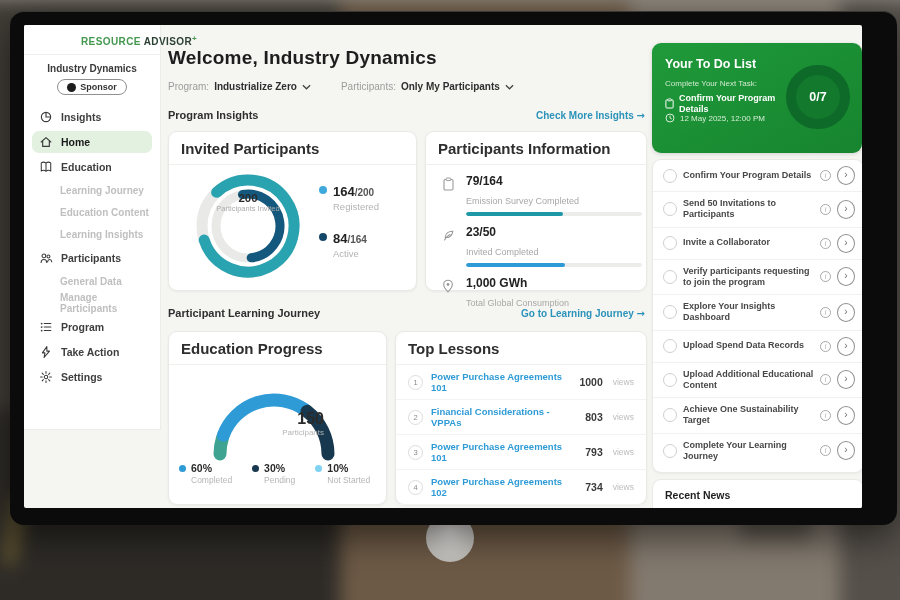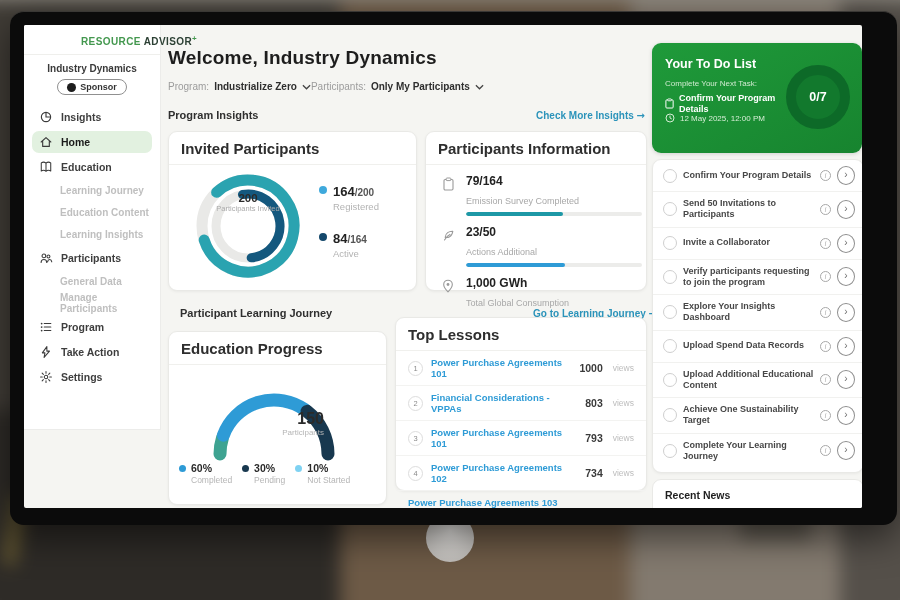--- a/index.html
+++ b/index.html
@@ -30,21 +30,21 @@
   .nav{margin-top:11px;}
   .nav-item{display:flex;align-items:center;gap:8px;height:22px;margin:3px 8px 0 8px;
             padding-left:6px;font-size:10.5px;font-weight:bold;color:#3e3e3e;border-radius:7px;cursor:pointer;}
   .nav-item.active{background:#E2F1E0;color:#1b1b1b;}
   .nav-item.sub{padding-left:28px;color:#bfbfbf;font-weight:600;font-size:10px;height:20px;margin-top:2px;}
   .nav-item .ic{width:15px;height:15px;display:inline-flex;align-items:center;justify-content:center;}
   .nav-item .ic svg{width:14px;height:14px;}
   
   .main{position:absolute;left:144px;top:0;width:478px;height:483px;}
   .h1{position:absolute;left:0;top:22px;font-size:19px;font-weight:bold;color:#1d1d1d;letter-spacing:.2px;}
-  .filters{position:absolute;left:0;top:56px;display:flex;align-items:center;}
+  .filters{position:absolute;left:0;top:56px;display:flex;gap:30px;align-items:center;}
   .flt{display:flex;align-items:center;gap:5px;font-size:10px;cursor:pointer;}
   .flt .lab{color:#9c9c9c;} .flt .val{color:#2e2e2e;font-weight:bold;}
   .chev{width:9px;height:6px;}
   .secrow{position:absolute;left:0;display:flex;justify-content:space-between;width:477px;align-items:center;}
   .sec-title{font-size:11px;font-weight:bold;color:#2f2f2f;}
   .sec-link{font-size:10px;font-weight:bold;color:#2b93ba;cursor:pointer;}
   .arrow{font-family:"DejaVu Sans",sans-serif;}
   .card{position:absolute;background:#fff;border:1px solid #e9e9e6;border-radius:9px;
         box-shadow:0 1px 3px rgba(0,0,0,.05);}
   .card .hd{padding:8px 12px 7px 12px;font-size:15px;font-weight:bold;color:#2e2e2e;
@@ -65,21 +65,21 @@
   .inforow .ric{color:#9a9a9a;padding-top:3px;}
   .inforow .v{font-size:12px;font-weight:bold;color:#222;}
   .inforow .l{font-size:9px;color:#a8a8a8;margin-top:8px;}
   .bar{margin-top:6px;width:176px;height:4px;border-radius:2px;background:#ececea;overflow:hidden;}
   .bar .fill{height:100%;border-radius:2px;}
   
   .gauge-wrap{position:absolute;left:0;top:30px;}
   .gauge-center{position:absolute;left:55px;top:78px;width:100px;text-align:right;}
   .gauge-center .v{font-size:16px;font-weight:bold;color:#2a2a2a;}
   .gauge-center .l{font-size:8px;color:#b5b5b5;}
-  .glegend{position:absolute;left:10px;top:130px;display:flex;gap:10px;}
+  .glegend{position:absolute;left:10px;top:130px;display:flex;gap:20px;}
   .gleg .r1{display:flex;align-items:center;gap:5px;font-size:10.5px;font-weight:bold;color:#2a2a2a;}
   .gleg .dot{width:7px;height:7px;border-radius:50%;}
   .gleg .lab{font-size:8.5px;color:#b5b5b5;margin:1px 0 0 12px;}
   
   .lesson{display:flex;align-items:center;gap:8px;padding:6px 12px;border-top:1px solid #f3f3f1;}
   .lesson:first-child{border-top:none;}
   .lesson .rank{width:13px;height:13px;border:1px solid #ddd;border-radius:50%;font-size:7.5px;
                 color:#8a8a8a;display:flex;align-items:center;justify-content:center;flex:none;}
   .lesson .t{flex:1;font-size:9.5px;font-weight:bold;color:#2E9BD6;cursor:pointer;}
   .lesson .v{font-size:10.5px;font-weight:bold;color:#3a3a3a;}
@@ -302,40 +302,40 @@
                   </div>
                 </div>
               </div>
               <div class="inforow">
                 <div class="ric"><svg width="13" height="13" viewBox="0 0 13 13">
                     <path d="M10.8 2.2C7 2 3.4 4.2 3.2 8.4c2.6.4 6.8-.2 7.6-6.2z" fill="none" stroke="#9a9a9a" stroke-width="1.1" stroke-linejoin="round"></path>
                     <path d="M2.5 11c1.2-2.6 3-4.4 5.4-5.6" fill="none" stroke="#9a9a9a" stroke-width="1.1" stroke-linecap="round"></path>
                   </svg></div>
                 <div>
                   <div class="v">23/50</div>
-                  <div class="l">Actions Additional</div>
+                  <div class="l">Invited Completed</div>
                   <div class="bar">
                     <div class="fill" style="width: 56%; background: rgb(46, 155, 214);"></div>
                   </div>
                 </div>
               </div>
               <div class="inforow">
                 <div class="ric"><svg width="12" height="14" viewBox="0 0 12 14">
                     <path d="M6 1.2a4.3 4.3 0 0 1 4.3 4.3C10.3 8.6 6 12.8 6 12.8S1.7 8.6 1.7 5.5A4.3 4.3 0 0 1 6 1.2z" fill="none" stroke="#9a9a9a" stroke-width="1.1"></path>
                     <circle cx="6" cy="5.5" r="1.4" fill="#9a9a9a"></circle>
                   </svg></div>
                 <div>
                   <div class="v">1,000 GWh</div>
                   <div class="l">Total Global Consumption</div>
                 </div>
               </div>
             </div>
         </div>
 
-        <div class="secrow" style="top:282px;margin-left:12px;">
+        <div class="secrow" style="top:282px;">
           <span class="sec-title">Participant Learning Journey</span>
           <span class="sec-link"><span>Go to Learning Journey</span> <span class="arrow">→</span></span>
         </div>
 
         <div class="card" style="left:0;top:306px;width:217px;height:172px;">
           <div class="hd">Education Progress</div>
           <div class="gauge-wrap">
             <svg id="gauge" width="217" height="100" viewBox="0 0 217 100">
                 <path d="M 51 92 A 54 54 0 0 1 53.47102226012103 75.85179721817136" fill="none" stroke="#3EA391" stroke-width="13" stroke-linecap="round"></path>
                 <path d="M 54.38677256743786 73.17710944462198 A 54 54 0 0 1 135.81853265495928 47.65794270677996" fill="none" stroke="#2E9BD6" stroke-width="13" stroke-linecap="round"></path>
@@ -364,21 +364,21 @@
               <div class="gleg">
                 <div class="r1">
                   <span class="dot" style="background: rgb(127, 210, 242);"></span>
                   <span>10%</span>
                 </div>
                 <div class="lab">Not Started</div>
               </div>
             </div>
         </div>
 
-        <div class="card" style="left:227px;top:292px;width:250px;height:172px;">
+        <div class="card" style="left:227px;top:306px;width:250px;height:172px;">
           <div class="hd">Top Lessons</div>
           <div id="lessons">
               <div class="lesson">
                 <span class="rank">1</span>
                 <span class="t">Power Purchase Agreements 101</span>
                 <span class="v">1000</span>
                 <span class="sfx">views</span>
               </div>
               <div class="lesson">
                 <span class="rank">2</span>

